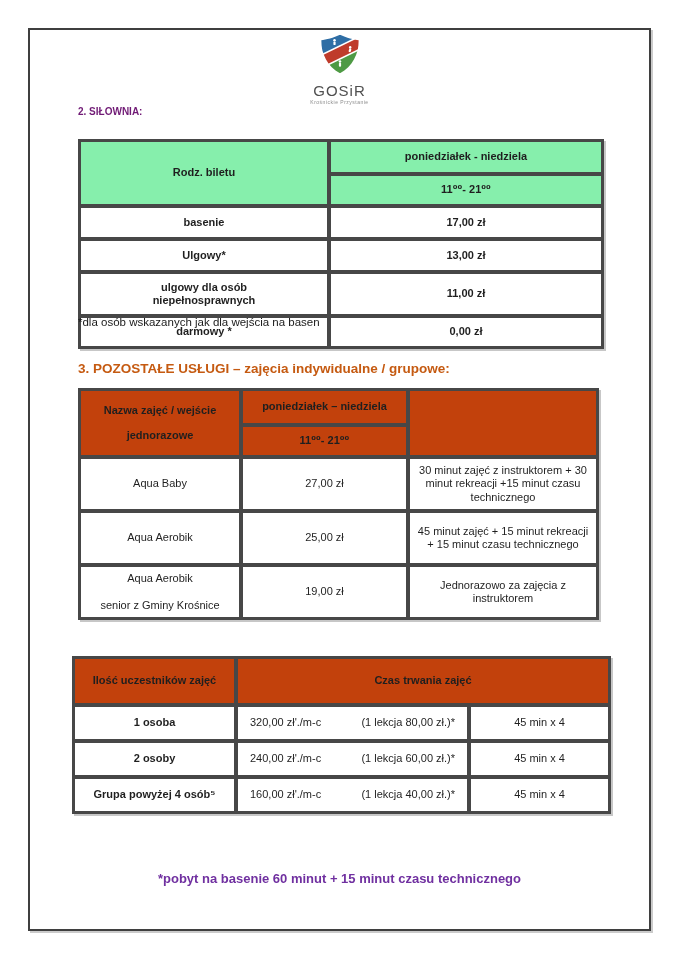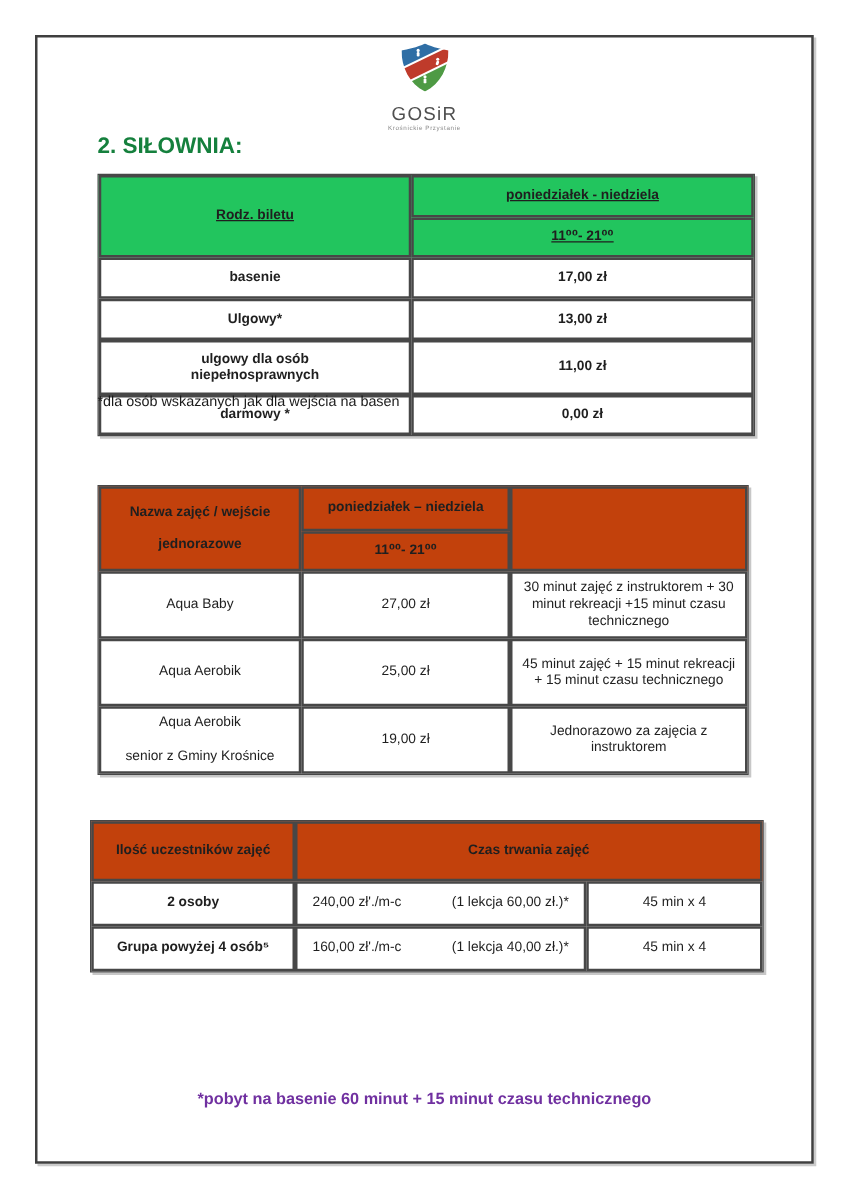--- a/index.html
+++ b/index.html
@@ -4,28 +4,28 @@
 <style>
   html,body{margin:0;padding:0;background:#ffffff;}
   body{width:678px;height:960px;position:relative;font-family:"Liberation Sans","DejaVu Sans",sans-serif;color:#1f1f1f;}
   .sheet{position:absolute;left:28px;top:28px;width:619px;height:899px;background:#fff;
          border:2px solid #3f3f3f;box-shadow:2px 2px 0 rgba(140,140,140,.45);}
   
   .logo{position:absolute;left:0;right:0;top:2px;text-align:center;}
   .logo-title{font-size:15px;font-weight:normal;color:#4f4f4f;letter-spacing:1px;line-height:1;margin-top:-1px;}
   .logo-sub{font-size:5px;color:#8a8a8a;letter-spacing:.5px;margin-top:1px;}
   
-  .h-green{position:absolute;left:48px;top:76px;font-size:18px;font-weight:bold;color:#15803d;}
+  .h-green{position:absolute;left:48px;top:76px;font-size:10px;font-weight:bold;color:#701a75;}
   .h-orange{position:absolute;left:48px;top:331px;font-size:13.5px;font-weight:bold;color:#c55a11;}
   
   table.tbl{border-collapse:separate;border-spacing:0;table-layout:fixed;position:absolute;
             border:1px solid #474747;box-shadow:2px 2px 0 rgba(130,130,130,.45);background:#fff;}
   table.tbl td{border:2px solid #474747;text-align:center;vertical-align:middle;
                font-size:11px;padding:2px 4px;line-height:1.2;overflow:hidden;}
-  .bg-green{background:#22c55e;text-decoration:underline;}
+  .bg-green{background:#86efac;}
   .bg-peach{background:#c2410c;}
   .bold{font-weight:bold;}
   
   #t1{left:48px;top:109px;width:524px;}
   
   #t2{left:48px;top:358px;width:519px;}
   .two-line{display:flex;flex-direction:column;justify-content:space-between;min-height:40px;padding:2px 0;}
   .hdr-2line{display:flex;flex-direction:column;justify-content:space-around;min-height:50px;}
   
   #t3{left:42px;top:626px;width:537px;}
@@ -96,20 +96,21 @@
     </tr>
     <tr>
       <td class="bold" style="height:24px">darmowy *</td>
       <td class="bold">0,00 zł</td>
     </tr>
   </tbody>
     </table>
 
   <div class="footnote1">*dla osób wskazanych jak dla wejścia na basen</div>
 
+  <div class="h-orange">3. POZOSTAŁE USŁUGI – zajęcia indywidualne / grupowe:</div>
 
   <table class="tbl" id="t2">
     <colgroup>
         <col style="width:162px">
         <col style="width:167px">
         <col style="width:190px">
       </colgroup>
     <tbody>
         <tr>
       <td rowspan="2" class="bg-peach bold" style="height:54px">
@@ -152,20 +153,30 @@
         <col style="width:163px">
         <col style="width:233px">
         <col style="width:141px">
       </colgroup>
     <tbody>
     <tr>
       <td class="bg-peach bold" style="height:40px">Ilość uczestników zajęć</td>
       <td colspan="2" class="bg-peach bold">Czas trwania zajęć</td>
     </tr>
     <tr>
+      <td class="bold" style="height:28px">1 osoba</td>
+      <td>
+        <div class="price-cell">
+          <span>320,00 zł'./m-c</span>
+          <span>(1 lekcja 80,00 zł.)*</span>
+        </div>
+      </td>
+      <td>45 min x 4</td>
+    </tr>
+    <tr>
       <td class="bold" style="height:28px">2 osoby</td>
       <td>
         <div class="price-cell">
           <span>240,00 zł'./m-c</span>
           <span>(1 lekcja 60,00 zł.)*</span>
         </div>
       </td>
       <td>45 min x 4</td>
     </tr>
     <tr>

